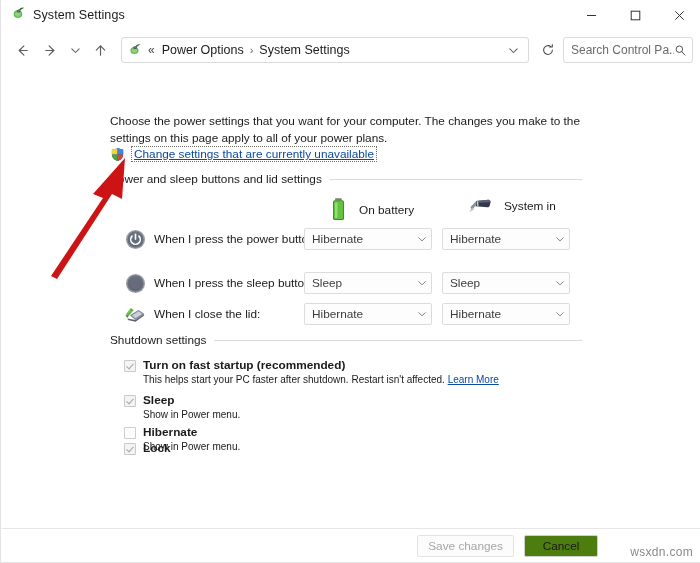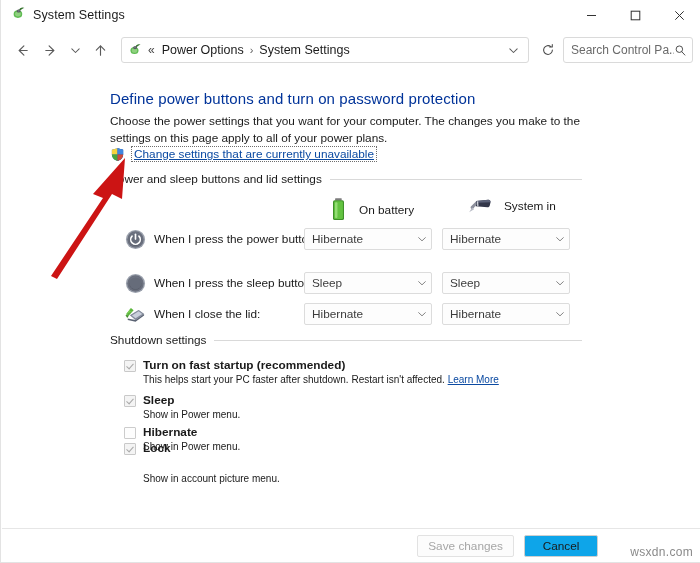--- a/index.html
+++ b/index.html
@@ -353,21 +353,21 @@
     justify-content: flex-end;
     padding-right: 102px;
     box-sizing: border-box;
     gap: 10px;
   }
   .btn {
     height: 22px;
     min-width: 74px;
     box-sizing: border-box;
     border: 1px solid #cfcfcf;
-    background: #0ea5e9;
+    background: #4d7c0f;
     border-radius: 2px;
     font-size: 11.8px;
     color: #1a1a1a;
     display: flex;
     align-items: center;
     justify-content: center;
     padding: 0 10px;
   }
   .btn.disabled {
     color: #a6a6a6;
@@ -495,21 +495,20 @@
         <svg width="13" height="13" viewBox="0 0 16 16">
             <circle cx="6.6" cy="6.4" r="4" fill="none" stroke="currentColor" stroke-width="1.1"></circle>
             <line x1="9.6" y1="9.5" x2="13.4" y2="13.6" stroke="currentColor" stroke-width="1.1" stroke-linecap="round"></line>
           </svg>
       </span>
     </div>
   </div>
 
   <div id="content">
 
-    <div id="page-heading">Define power buttons and turn on password protection</div>
     <div id="uac-row">
       <span style="display:flex;align-items:center;">
         <svg width="15" height="15" viewBox="0 0 16 16">
           <path d="M8 1.2 L14 3 V8 C14 11.6 11.2 13.9 8 14.8 C4.8 13.9 2 11.6 2 8 V3 Z" fill="#2b6cc4"></path>
           <path d="M8 1.2 L14 3 V8 C14 11.6 11.2 13.9 8 14.8 Z" fill="#1f559f"></path>
           <path d="M8 1.2 L8 14.8 C4.8 13.9 2 11.6 2 8 V3 Z" fill="#f2c21a" opacity="0.0"></path>
           <path d="M2 3 L8 1.2 L8 8 L2 8 Z" fill="#f6d23c"></path>
           <path d="M8 1.2 L14 3 V8 H8 Z" fill="#3f86e0"></path>
           <path d="M2 8 H8 V14.8 C4.8 13.9 2 11.6 2 8 Z" fill="#49a63a"></path>
           <path d="M8 8 H14 V8 C14 11.6 11.2 13.9 8 14.8 Z" fill="#d14a3a"></path>
@@ -664,21 +663,20 @@
     <div class="chk-item" id="chk-2">
       <span class="chk unchecked"></span>
       <span class="chk-title">Hibernate</span>
     </div>
     <div class="chk-sub" id="sub-2">Show in Power menu.</div>
 
     <div class="chk-item" id="chk-3">
       <span class="chk checked"></span>
       <span class="chk-title">Lock</span>
     </div>
-    <div class="chk-sub" id="sub-3">Show in account picture menu.</div>
 
   </div>
 
   <div id="footer-sep"></div>
   <div id="footer">
     <div class="btn disabled">Save changes</div>
     <div class="btn">Cancel</div>
   </div>
 
   <div id="watermark">wsxdn.com</div>

